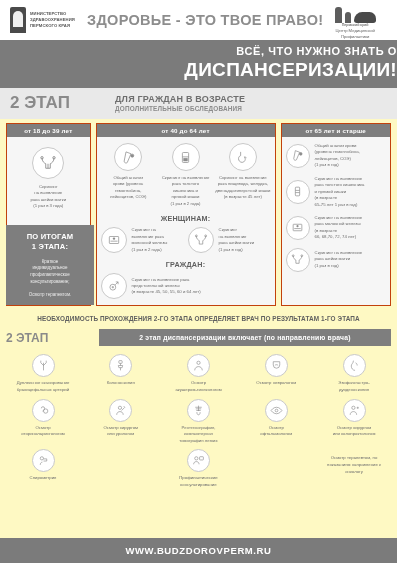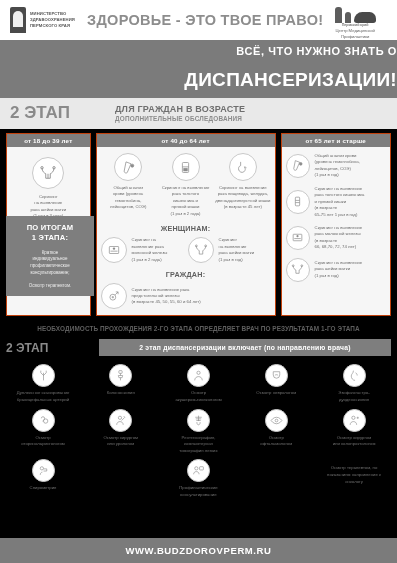--- a/index.html
+++ b/index.html
@@ -3,41 +3,41 @@
 <meta charset="utf-8">
 <style>
   html,body{margin:0;padding:0;}
   body{
     width:397px;height:563px;
     background:#f2f2f2;
     font-family:"Liberation Sans", sans-serif;
     color:#3a3a3a;
     overflow:hidden;
   }
-  .page{width:397px;height:563px;position:relative;background:#000000;}
+  .page{width:397px;height:563px;position:relative;background:#fef9c3;}
 
   
   .topbar{height:40px;background:#ffffff;display:flex;align-items:center;padding:0 10px;box-sizing:border-box;}
   .ministry{display:flex;align-items:center;gap:4px;width:115px;}
   .min-emblem{width:16px;height:26px;background:#4a4a4a;border-radius:2px 2px 0 0;position:relative;flex:none;}
   .min-emblem:after{content:"";position:absolute;left:3px;top:4px;width:10px;height:16px;background:#efefef;border-radius:5px 5px 0 0;}
   .min-text{font-size:4.2px;line-height:1.45;font-weight:bold;color:#555;letter-spacing:.1px;}
   .slogan{flex:1;text-align:center;font-size:14.5px;font-weight:bold;color:#8d8d8d;letter-spacing:.3px;white-space:nowrap;}
   .cmp{width:95px;display:flex;flex-direction:column;align-items:center;}
   .cmp-art{display:flex;align-items:flex-end;gap:3px;height:22px;}
   .cmp-fig{width:7px;height:16px;background:#5d5d5d;border-radius:3px 3px 0 0;}
   .cmp-fig.small{height:11px;width:6px;}
   .cmp-bear{width:22px;height:11px;background:#4a4a4a;border-radius:9px 7px 3px 3px;}
   .cmp-krai{font-size:3.6px;color:#777;font-weight:bold;text-align:center;line-height:1.2;}
   .cmp-text{font-size:4.2px;color:#666;text-align:center;line-height:1.35;margin-top:1px;}
 
   
   .title-band{background:#7b7b7b;color:#fff;text-align:right;padding:5px 0 7px;}
   .t1{font-size:11px;font-weight:bold;letter-spacing:.6px;}
-  .t2{font-size:19px;font-weight:bold;letter-spacing:.3px;margin-top:12px;}
+  .t2{font-size:19px;font-weight:bold;letter-spacing:.3px;margin-top:2px;}
 
   .stage1-band{display:flex;align-items:center;background:#e9e9e9;padding:5px 10px 6px;box-sizing:border-box;}
   .stage1-label{font-size:17px;font-weight:bold;color:#8a8a8a;width:105px;}
   .stage1-sub{flex:1;}
   .s1a{font-size:9px;font-weight:bold;color:#6e6e6e;letter-spacing:.2px;}
   .s1b{font-size:6.4px;font-weight:bold;color:#8b8b8b;letter-spacing:.2px;margin-top:1px;}
 
   
   .cols{display:flex;gap:5px;padding:4px 6px 0;box-sizing:border-box;}
   .col{background:#f6f6f6;border:1px solid #c2410c;box-sizing:border-box;}
@@ -60,21 +60,21 @@
   .c21{width:21px;height:21px;}
   .circ svg{display:block;}
 
   .triple{display:flex;justify-content:space-between;gap:2px;}
   .triple .item{width:56px;}
 
   .group-title{text-align:center;font-size:7.2px;font-weight:bold;color:#5f5f5f;margin:7px 0 4px;letter-spacing:.2px;}
   .pair{display:flex;justify-content:space-between;gap:4px;}
   .pair .item-row{width:84px;}
 
-  .summary{background:#7e7e7e;color:#fff;margin-top:12px;padding:7px 5px 8px;text-align:center;}
+  .summary{background:#7e7e7e;color:#fff;margin-top:21px;padding:7px 5px 8px;text-align:center;}
   .sum-t{font-size:7.6px;font-weight:bold;line-height:1.35;letter-spacing:.2px;}
   .sum-b{font-size:4.5px;line-height:1.55;margin-top:6px;color:#f0f0f0;}
   .sum-c{font-size:4.5px;margin-top:6px;color:#eaeaea;}
 
   .rc-item{display:flex;align-items:center;gap:5px;margin-bottom:7px;}
 
   
   .note{text-align:center;font-size:6.4px;font-weight:bold;color:#5f5f5f;padding:9px 6px 7px;letter-spacing:.1px;}
   .stage2-band{display:flex;align-items:stretch;gap:5px;padding:0 6px;box-sizing:border-box;}
   .stage2-label{font-size:12px;font-weight:bold;color:#8a8a8a;width:88px;display:flex;align-items:center;text-align:center;}

